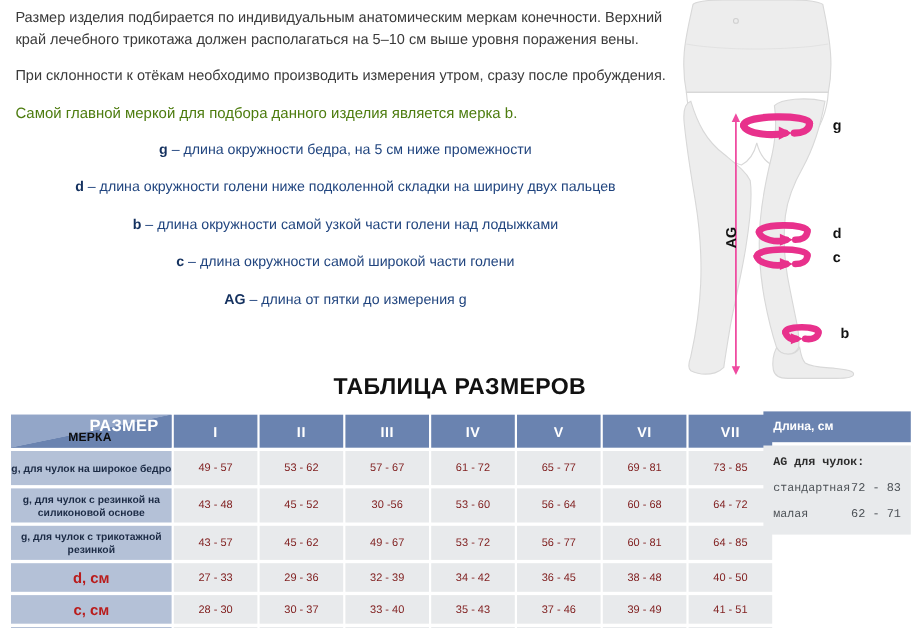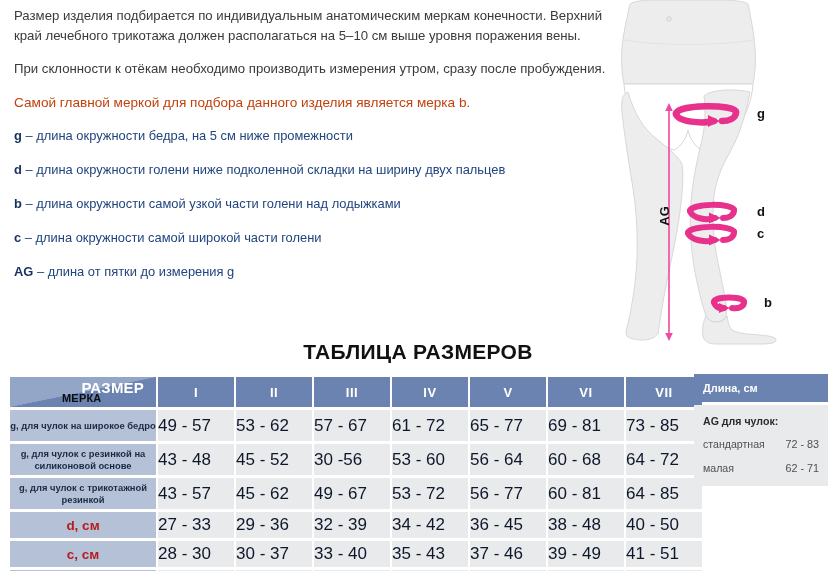--- a/index.html
+++ b/index.html
@@ -15,32 +15,33 @@
   #text-col{
     position:absolute;left:14px;top:6px;width:600px;
   }
   .para{
     color:#3a3a3a;
     font-size:13.2px;
     line-height:19.5px;
     margin:0 0 14px 0;
   }
   .highlight{
-    color:#c2410c;
+    color:#4d7c0f;
     font-size:13.6px;
     line-height:19px;
     margin:0 0 16px 0;
   }
   .defs{margin-top:2px;}
   .def-row{
     color:#21457f;
     font-size:12.9px;
     line-height:16px;
     margin-bottom:18px;
     white-space:nowrap;
+    text-align:center;
   }
   .def-row .key{font-weight:bold;color:#14315f;}
   .def-row .dash{color:#21457f;}
 
   
   #diagram{
     position:absolute;left:598px;top:0px;width:238px;height:345px;
   }
   #diagram svg{display:block;}
 
@@ -91,39 +92,39 @@
   td.rowlab{
     background:#b4c1d7;color:#1b2a44;
     font-size:9.4px;font-weight:bold;line-height:11.5px;
     text-align:center;vertical-align:middle;
     padding:3px 6px;width:146px;
   }
   td.rowlab.big{
     font-size:13.5px;font-weight:bold;color:#b91c1c;line-height:15px;
   }
   td.val{
-    background:#e8eaec;color:#0f172a;
-    font-size:17px;vertical-align:middle;
+    background:#e8eaec;color:#7f1d1d;
+    font-size:10px;text-align:center;vertical-align:middle;
     height:26px;
   }
   tr.r1 td.val,tr.r1 td.rowlab{height:31px;}
   tr.r2 td.val,tr.r2 td.rowlab{height:31px;}
   tr.r3 td.val,tr.r3 td.rowlab{height:31px;}
 
   
   #side-panel{
     position:absolute;left:694px;top:374px;width:134px;
   }
   .sp-head{
     background:#6a83b0;color:#fff;
     font-size:11px;font-weight:bold;
     height:28px;line-height:28px;padding-left:9px;
     box-sizing:border-box;
   }
-  .sp-body{background:#e8eaec;padding:6px 9px 8px 9px;margin-top:3px;}
+  .sp-body{background:#e8eaec;padding:6px 9px 8px 9px;margin-top:3px;font-family:Liberation Mono, monospace;}
   .sp-title{
     font-size:10.6px;font-weight:bold;color:#2b2b2b;
     margin:4px 0 11px 0;
   }
   .sp-row{
     display:flex;justify-content:space-between;align-items:baseline;
     font-size:10.6px;color:#4c5156;margin-bottom:12px;
   }
   .sp-row:last-child{margin-bottom:4px;}
   .sp-row .sp-val{font-size:10.8px;color:#4c5156;white-space:nowrap;}

